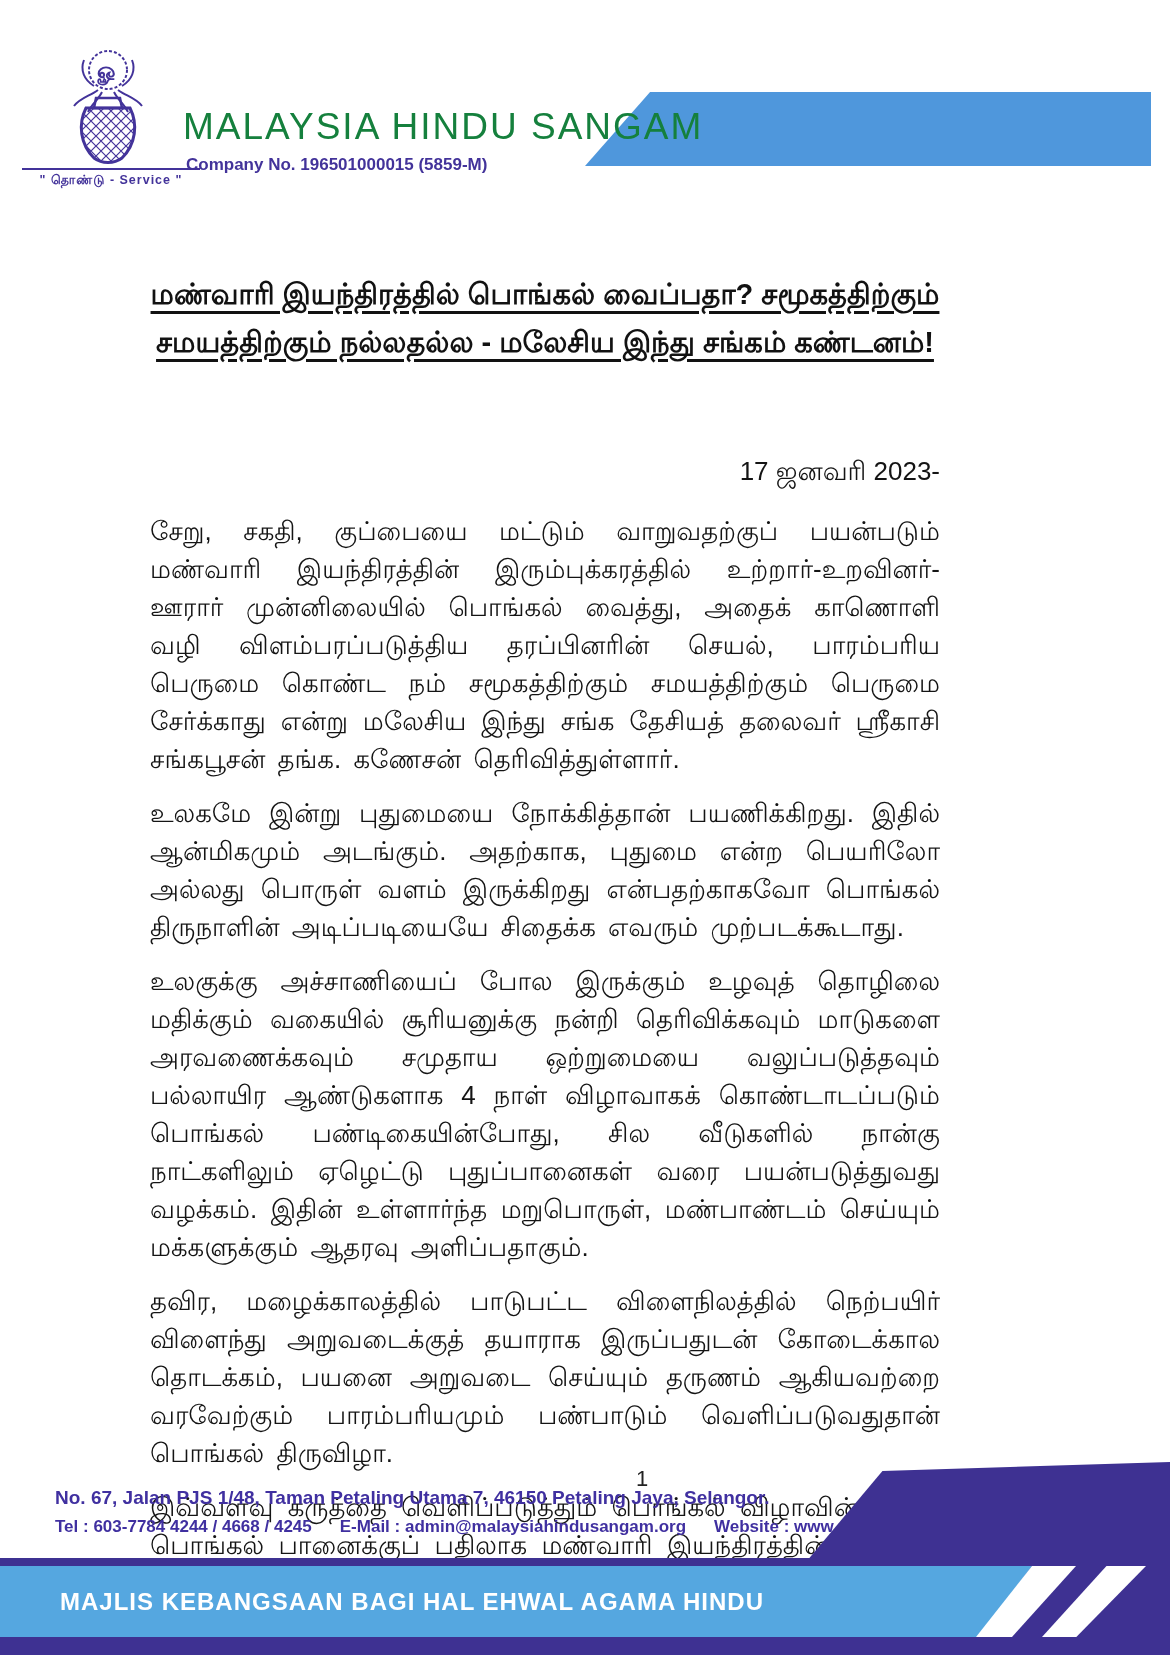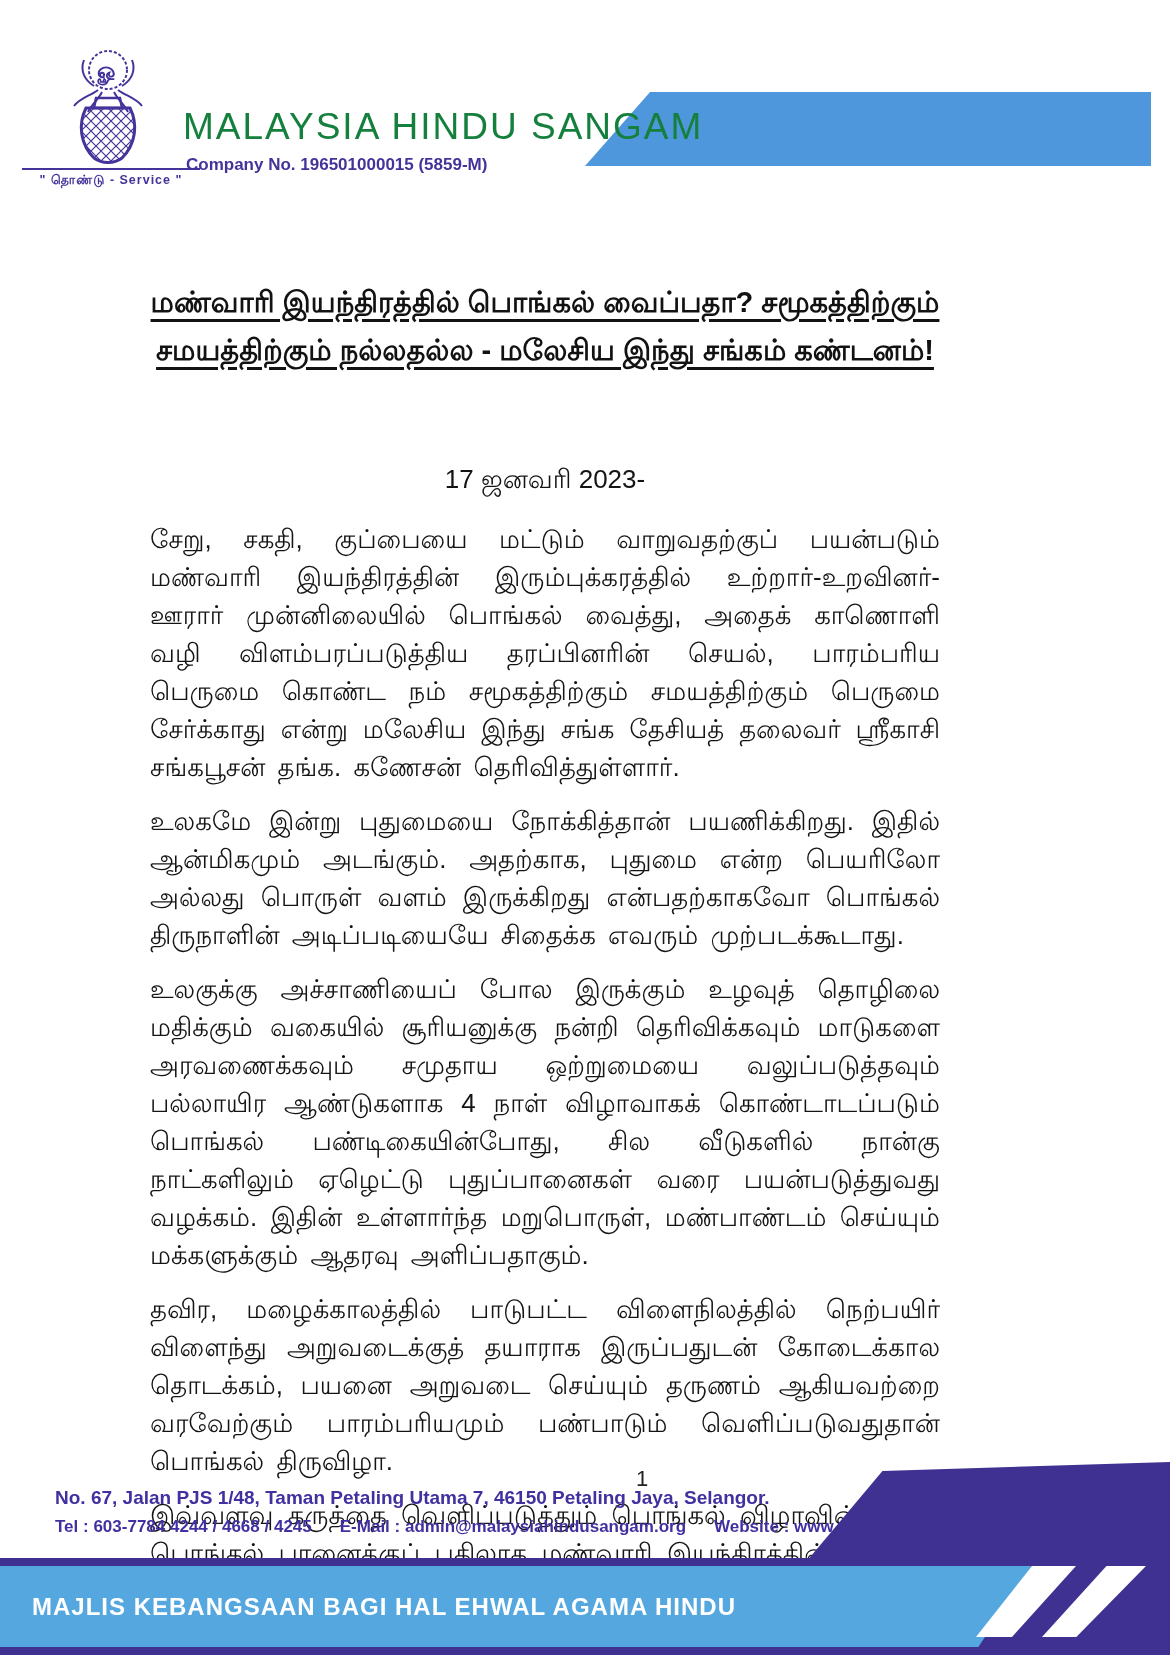--- a/index.html
+++ b/index.html
@@ -47,29 +47,29 @@
   .body-text{
     position:absolute;left:150px;top:262px;width:790px;
     color:#141414;
     font-size:26px;line-height:38px;
     text-align:justify;
   }
   .doc-title{
     text-align:center;
     font-size:29px;line-height:48px;font-weight:bold;
     color:#121212;
-    margin:16px 0 86px 0;
+    margin:8px 0 86px 0;
   }
   .doc-title .tl{
     text-decoration:underline;
     text-decoration-thickness:2.5px;
     text-underline-offset:7px;
     white-space:nowrap;
   }
-  .doc-date{margin:0 0 22px 0;text-align:center;}
+  .doc-date{margin:0 0 22px 0;text-align:right;}
   .body-text p{margin:0 0 16px 0;word-spacing:5px;}
 
   .page-number{
     position:absolute;left:636px;top:1466px;
     font-size:22px;color:#222;
   }
 
   
   .addr-line{
     position:absolute;left:55px;top:1487px;
@@ -84,25 +84,25 @@
   .band-purple{
     position:absolute;left:0;top:1558px;width:1170px;height:97px;
     background:#3E3192;
   }
   .wedge-purple{
     position:absolute;left:806px;top:1462px;width:364px;height:100px;
     background:#3E3192;
     clip-path:polygon(21% 9%,100% 0,100% 100%,0 100%);
   }
   .band-blue{
-    position:absolute;left:0;top:1566px;width:1032px;height:81px;
+    position:absolute;left:0;top:1566px;width:1032px;height:71px;
     background:#55A7E0;
     clip-path:polygon(0 0,100% 0,94.8% 100%,0 100%);
     display:flex;align-items:center;
-    padding-left:32px;box-sizing:border-box;
+    padding-left:60px;box-sizing:border-box;
   }
   .band-text{
     color:#ffffff;font-size:24px;font-weight:bold;
     letter-spacing:1px;white-space:nowrap;
   }
   .stripe-a{
     position:absolute;left:976px;top:1566px;width:100px;height:71px;
     background:#ffffff;
     clip-path:polygon(56% 0,100% 0,36% 100%,0 100%);
   }

